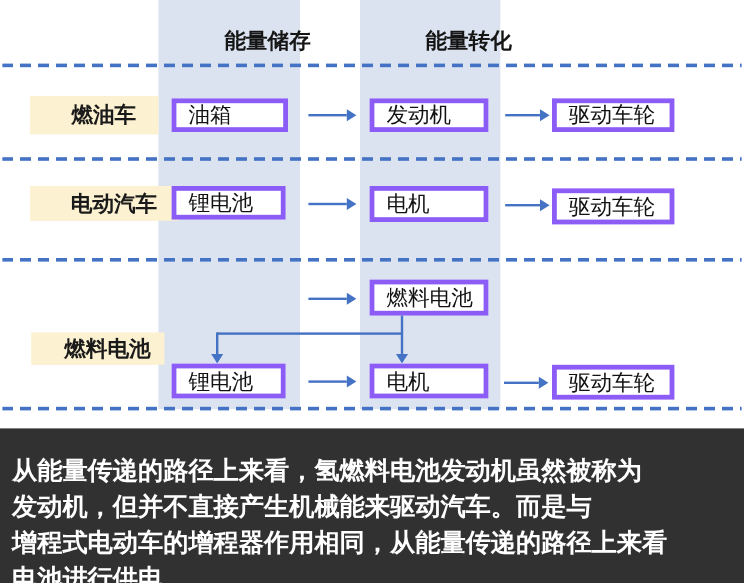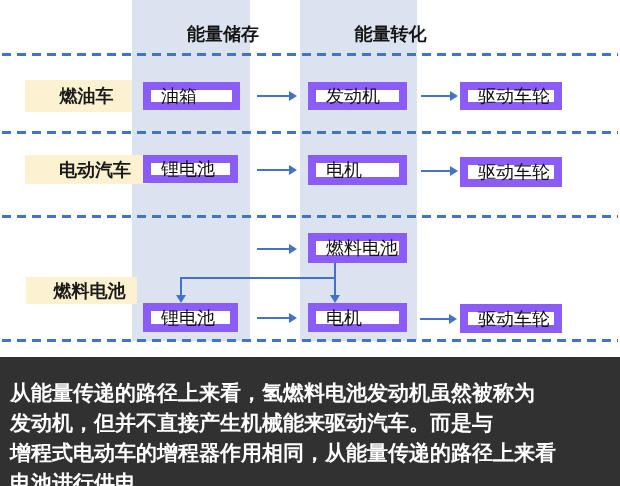--- a/index.html
+++ b/index.html
@@ -18,21 +18,21 @@
   #hdr-conversion{left:300px;width:117px;}
   .dash{
     position:absolute;left:2px;width:616px;height:3px;
     background:repeating-linear-gradient(90deg,#4472c4 0 9px,transparent 9px 15px);
   }
   .rowlabel{
     position:absolute;background:#fcf1d0;color:#1a1a1a;
     font-size:18px;font-weight:700;display:flex;align-items:center;justify-content:center;padding-left:16px;
   }
   .node{
-    position:absolute;background:#ffffff;border:8px solid #8b5cf6;
+    position:absolute;background:#ffffff;border:4px solid #8b5cf6;
     box-sizing:border-box;display:flex;align-items:center;
     padding-left:10px;font-size:18px;color:#111111;
   }
   .harrow{position:absolute;height:2px;background:#4472c4;}
   .harrow::after{
     content:'';position:absolute;right:-8px;top:-4px;
     border-left:8px solid #4472c4;border-top:5px solid transparent;border-bottom:5px solid transparent;
   }
   .hline{position:absolute;height:2px;background:#4472c4;}
   .varrow{position:absolute;width:2px;background:#4472c4;}

